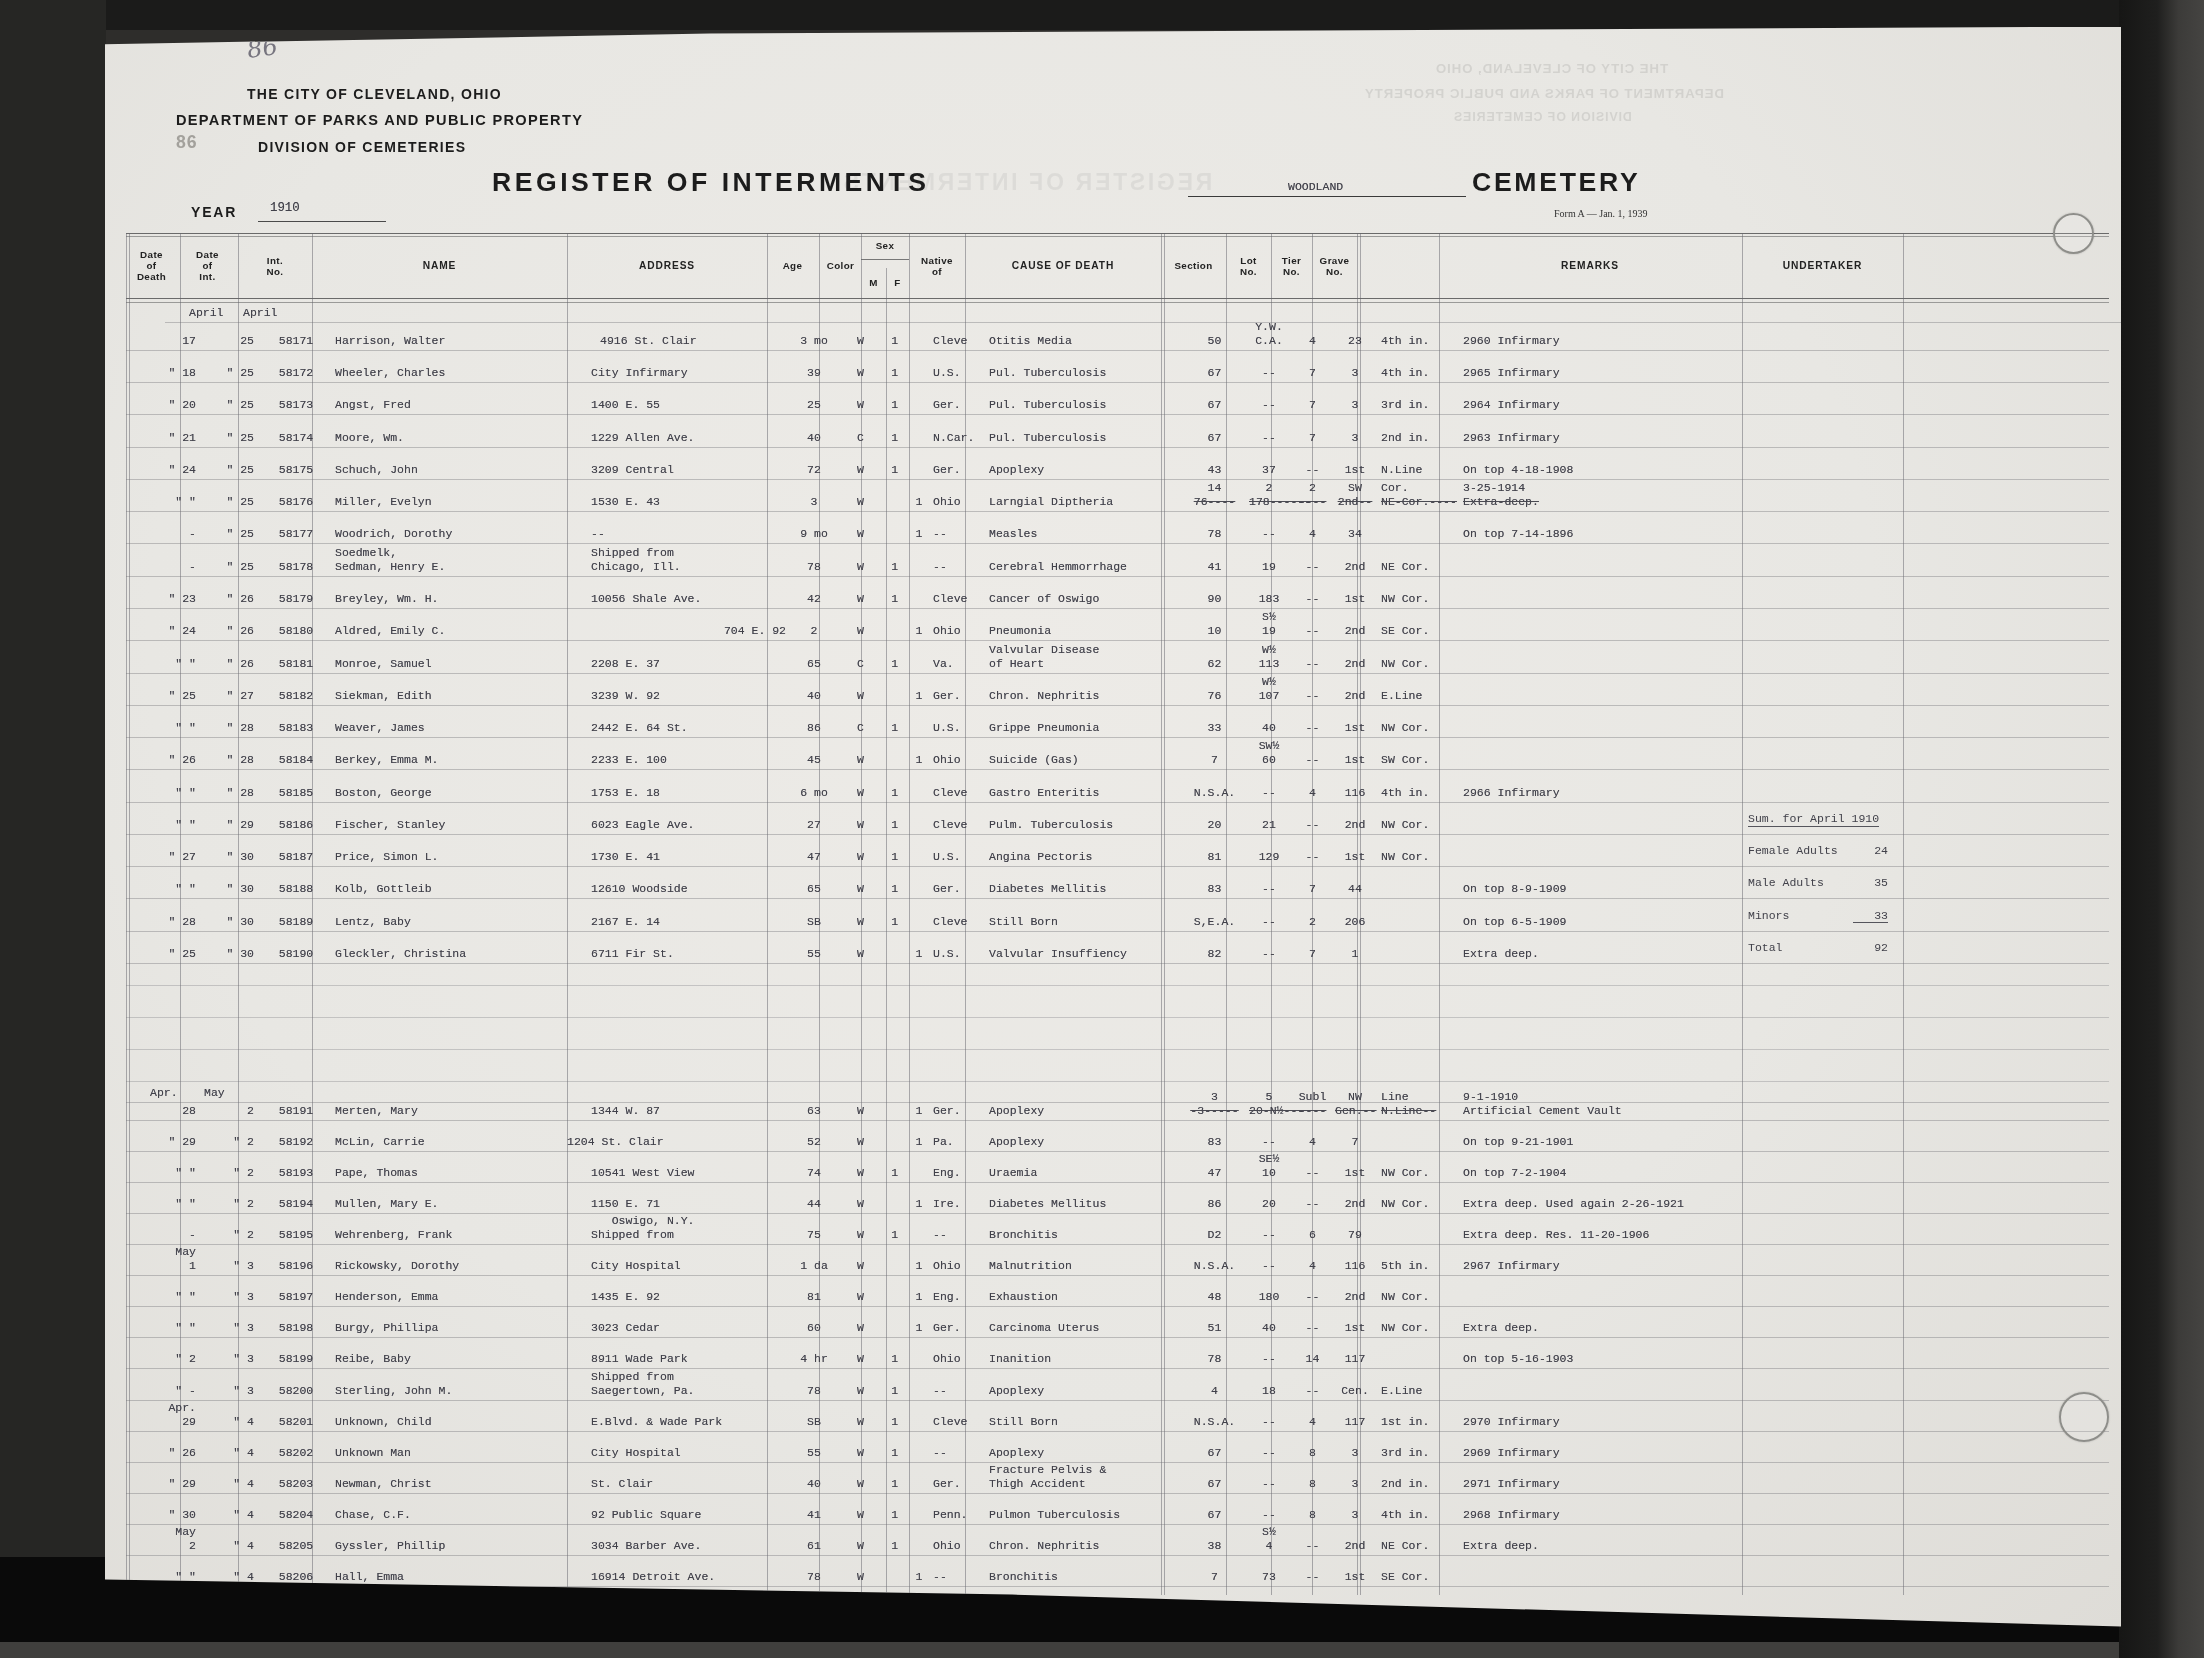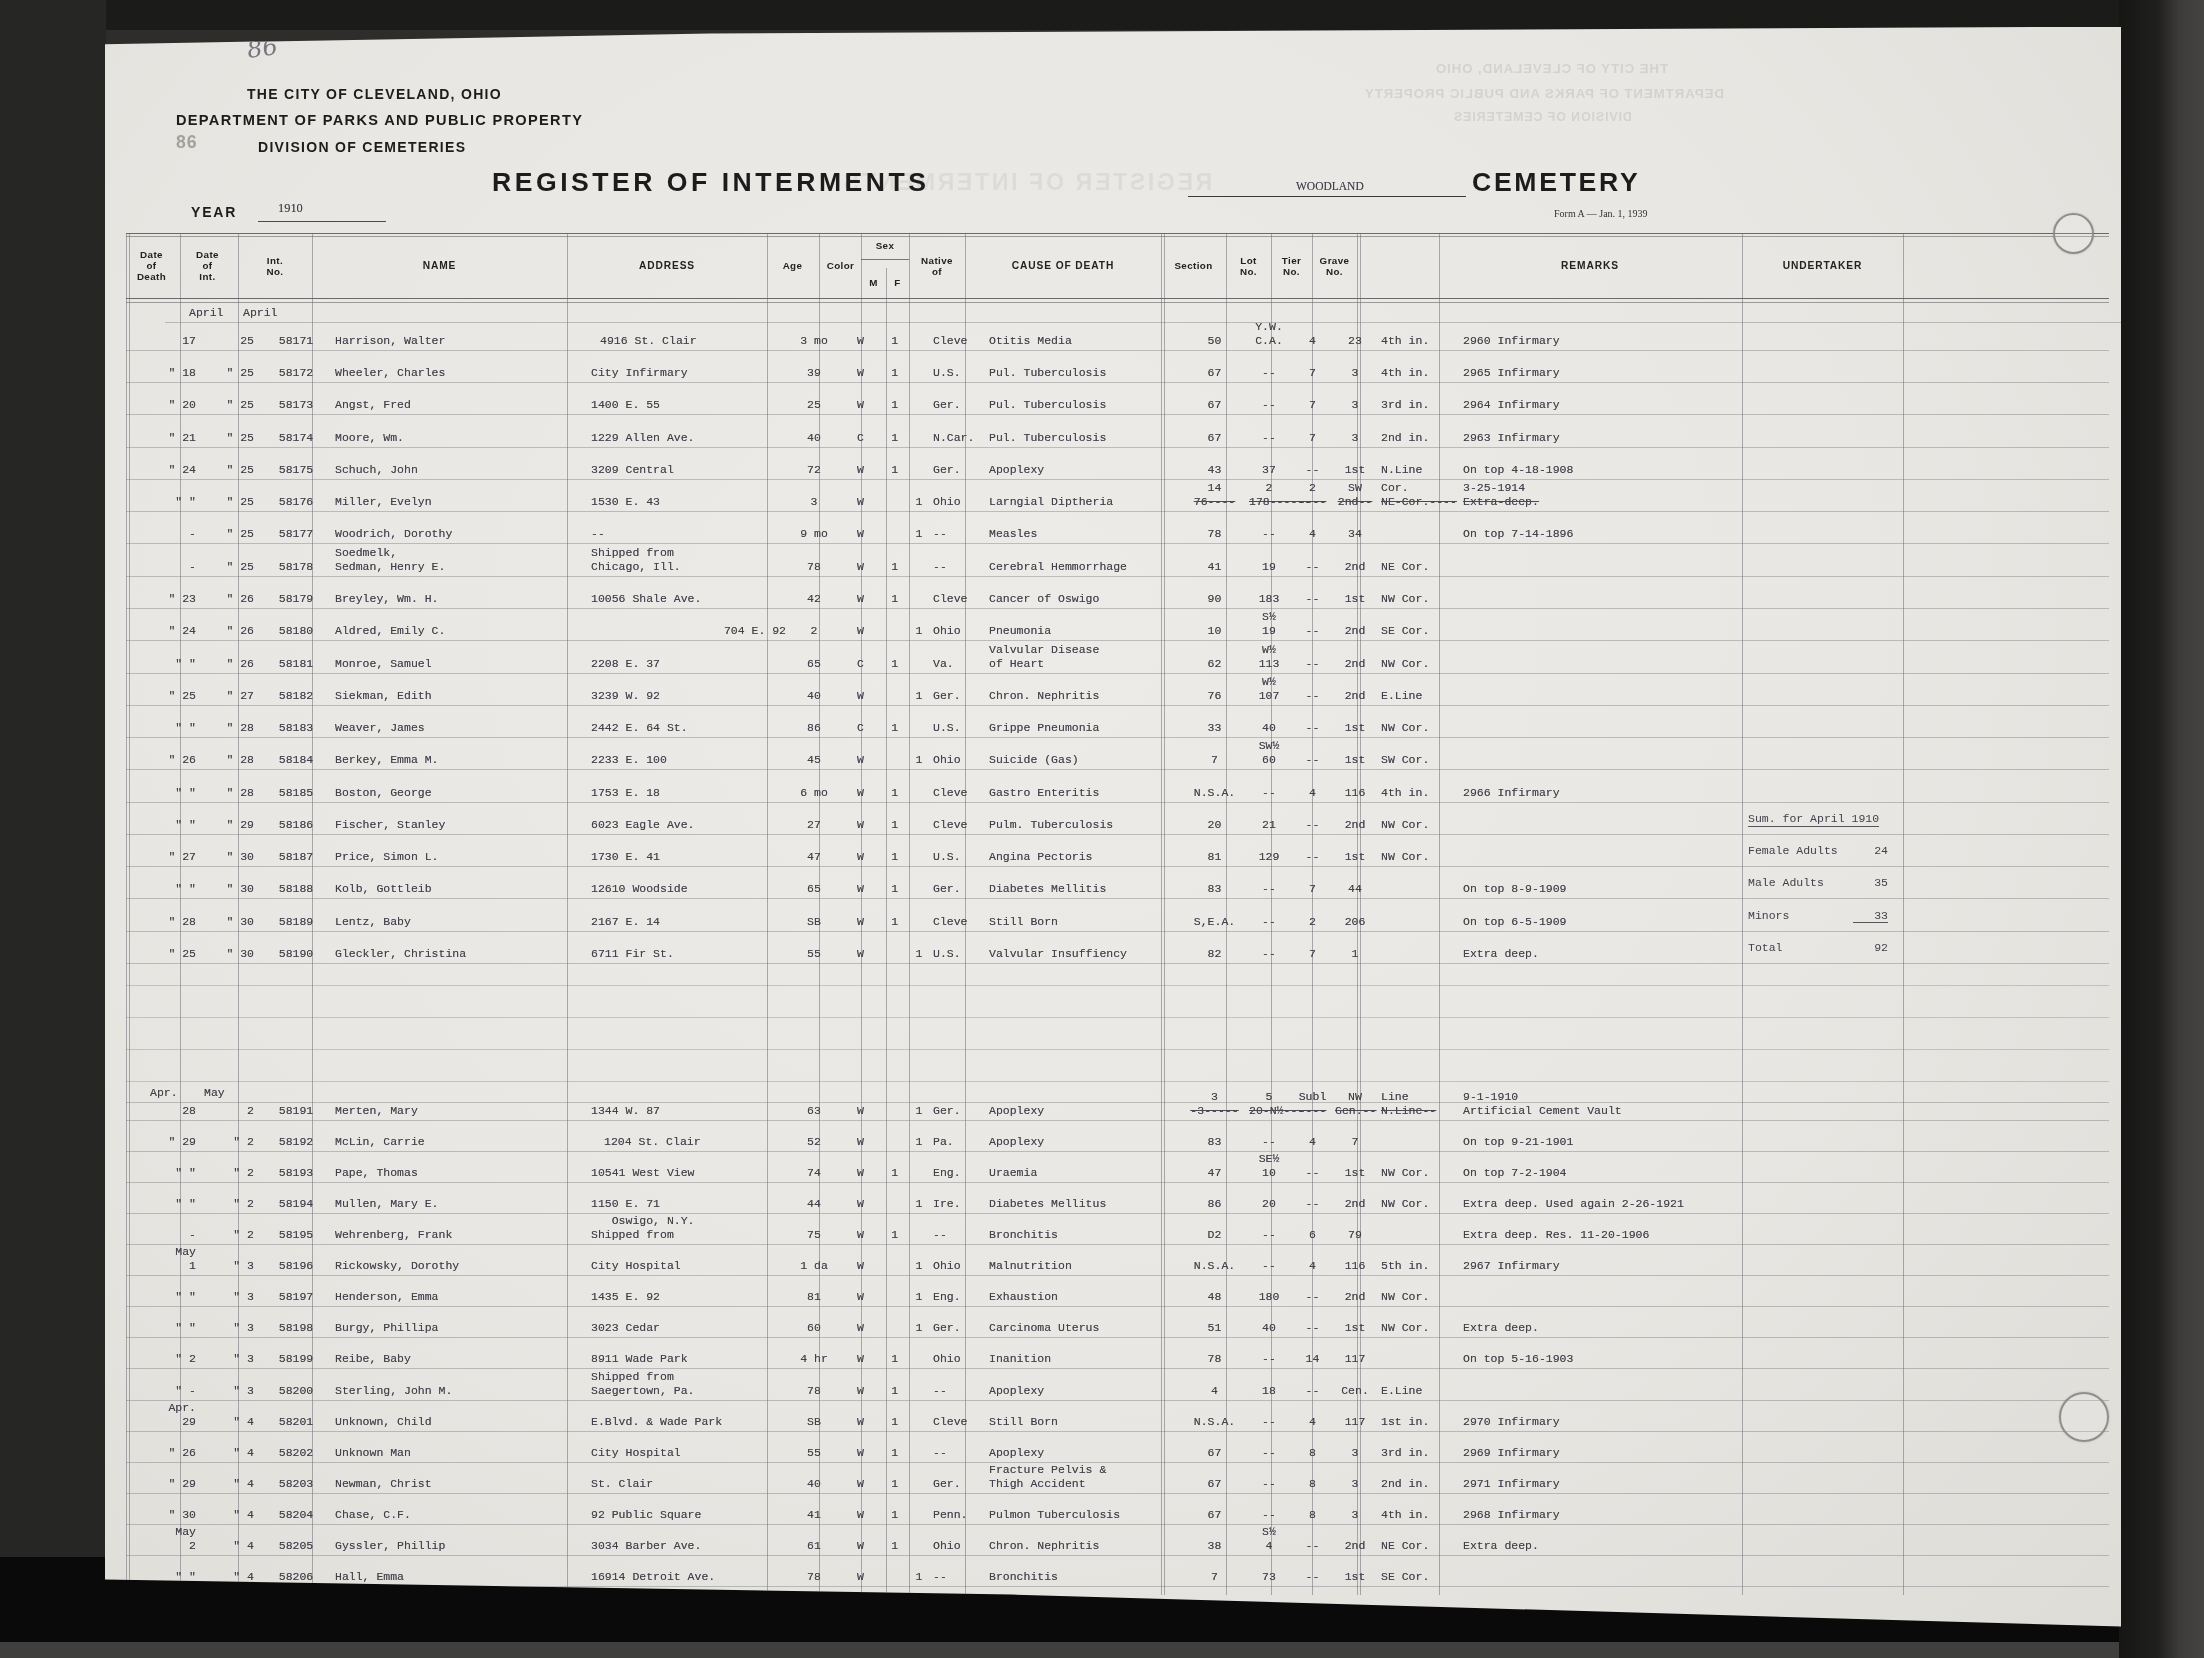--- a/index.html
+++ b/index.html
@@ -16,22 +16,22 @@
   .bg-bottom-black{position:absolute;left:0;top:1557px;width:2204px;height:89px;background:#0a0a0a;}
   .bg-bottom-gray{position:absolute;left:0;top:1642px;width:2204px;height:16px;background:#403f3d;}
 
   
   .paper{
     position:absolute;left:105px;top:26.6px;width:2016px;height:1609px;
     background:radial-gradient(ellipse at 45% 38%, #edebe7 0%, #e8e7e3 55%, #dedcd7 100%);
     clip-path:polygon(0 17.7px, 30% 7px, 100% 0, 100% 1600px, 45% 1568px, 0 1553px);
   }
   .printed{color:#1c1c1c;font-weight:bold;letter-spacing:1.3px;white-space:nowrap;position:absolute;}
-  .typed{font-family:Liberation Serif, serif;color:#41414a;white-space:pre;position:absolute;
-         text-shadow:0 0 0.4px rgba(60,60,75,.55);margin-left:8px;}
+  .typed{font-family:Liberation Mono, monospace;color:#41414a;white-space:pre;position:absolute;
+         text-shadow:0 0 0.4px rgba(60,60,75,.55);}
   .serifnote{position:absolute;font-family:"Liberation Serif",serif;color:#333;white-space:nowrap;}
   .hline{position:absolute;height:0.9px;background:#4c4c4c;}
   .ghost{position:absolute;transform:scaleX(-1);color:#4a4a4a;font-weight:bold;white-space:nowrap;opacity:.13;letter-spacing:0.9px;}
   .pencil{position:absolute;font-family:"DejaVu Serif",serif;font-style:italic;color:#77757f;transform:rotate(-8deg);}
   .stamp{position:absolute;font-weight:bold;color:#a3a19c;letter-spacing:0.9px;}
   .ring{position:absolute;border:2.7px solid #8e8e8a;border-radius:50%;background:rgba(255,255,255,.12);
         box-shadow:0 0 1.8px rgba(0,0,0,.25);}
 
   
   .vline{position:absolute;width:0.9px;top:206px;height:1362px;background:rgba(100,100,108,.5);}
@@ -509,21 +509,21 @@
         <div class="cell" style="left: 1169px; width: 35px; text-align: center;"><span class="ln">Subl</span><span class="ln strike">----</span></div>
         <div class="cell" style="left: 1209px; width: 40px; text-align: center;"><span class="ln">NW</span><span class="ln strike">Gen.--</span></div>
         <div class="cell" style="left: 1255px; width: 77px; text-align: left;"><span class="ln">Line</span><span class="ln strike">N.Line--</span></div>
         <div class="cell" style="left: 1337px; width: 297px; text-align: left;"><span class="ln">9-1-1910</span><span class="ln">Artificial Cement Vault</span></div>
       </div>
       <div class="row" style="top: 1093px; height: 31px;">
         <div class="cell" style="left: 24px; width: 46px; text-align: right;"><span class="ln">" 29</span></div>
         <div class="cell" style="left: 78px; width: 50px; text-align: right;"><span class="ln">" 2</span></div>
         <div class="cell" style="left: 136px; width: 68px; text-align: center;"><span class="ln">58192</span></div>
         <div class="cell" style="left: 209px; width: 250px; text-align: left;"><span class="ln">McLin, Carrie</span></div>
-        <div class="cell" style="left: 478px; width: 195px; text-align: left;"><span class="ln">1204 St. Clair</span></div>
+        <div class="cell" style="left: 441px; width: 195px; text-align: left;"><span class="ln">1204 St. Clair</span></div>
         <div class="cell" style="left: 665px; width: 46px; text-align: center;"><span class="ln">52</span></div>
         <div class="cell" style="left: 716px; width: 37px; text-align: center;"><span class="ln">W</span></div>
         <div class="cell" style="left: 784px; width: 17.7px; text-align: center;"><span class="ln">1</span></div>
         <div class="cell" style="left: 807px; width: 51px; text-align: left;"><span class="ln">Pa.</span></div>
         <div class="cell" style="left: 863px; width: 191px; text-align: left;"><span class="ln">Apoplexy</span></div>
         <div class="cell" style="left: 1059px; width: 59px; text-align: center;"><span class="ln">83</span></div>
         <div class="cell" style="left: 1123px; width: 40px; text-align: center;"><span class="ln">--</span></div>
         <div class="cell" style="left: 1169px; width: 35px; text-align: center;"><span class="ln">4</span></div>
         <div class="cell" style="left: 1209px; width: 40px; text-align: center;"><span class="ln">7</span></div>
         <div class="cell" style="left: 1337px; width: 297px; text-align: left;"><span class="ln">On top 9-21-1901</span></div>

